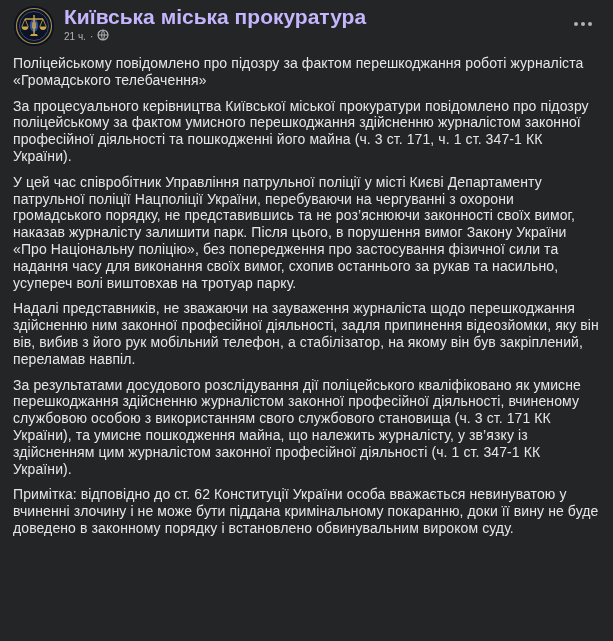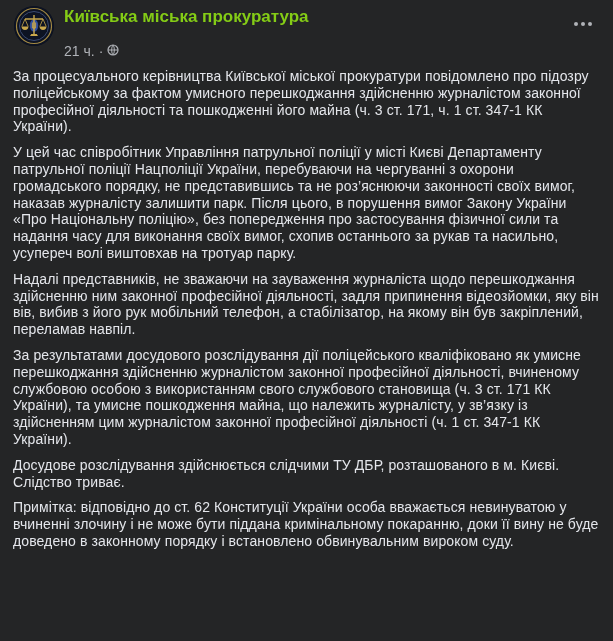--- a/index.html
+++ b/index.html
@@ -37,32 +37,32 @@
     background: #0d1322;
   }
   .avatar svg { display: block; }
   .header-text {
     margin-left: 10px;
     padding-top: 2px;
     flex: 1 1 auto;
     min-width: 0;
   }
   .page-name {
-    font-size: 17px;
+    font-size: 21px;
     font-weight: bold;
-    color: #84cc16;
+    color: #c4b5fd;
     line-height: 18px;
     cursor: pointer;
   }
   .meta-row {
     display: flex;
     align-items: center;
     gap: 4px;
-    margin-top: 16px;
-    font-size: 14px;
+    margin-top: 2px;
+    font-size: 10px;
     color: #b0b3b8;
     line-height: 16px;
   }
   .meta-row .timestamp { cursor: pointer; }
   .globe { display: inline-block; margin-top: 1px; }
   .more-button {
     position: absolute;
     right: 14px;
     top: 12px;
     width: 32px;
@@ -138,22 +138,22 @@
     <div class="more-button">
       <span style="display:flex;gap:3px;">
         <span class="dot"></span>
           <span class="dot"></span>
           <span class="dot"></span>
       </span>
     </div>
   </div>
 
   <div class="post-body">
+    <p>Поліцейському повідомлено про підозру за фактом перешкоджання роботі журналіста «Громадського телебачення»</p>
     <p>За процесуального керівництва Київської міської прокуратури повідомлено про підозру поліцейському за фактом умисного перешкоджання здійсненню журналістом законної професійної діяльності та пошкодженні його майна (ч. 3 ст. 171, ч. 1 ст. 347-1 КК України).</p>
     <p>У цей час співробітник Управління патрульної поліції у місті Києві Департаменту патрульної поліції Нацполіції України, перебуваючи на чергуванні з охорони громадського порядку, не представившись та не роз’яснюючи законності своїх вимог, наказав журналісту залишити парк. Після цього, в порушення вимог Закону України «Про Національну поліцію», без попередження про застосування фізичної сили та надання часу для виконання своїх вимог, схопив останнього за рукав та насильно, усупереч волі виштовхав на тротуар парку.</p>
     <p>Надалі представників, не зважаючи на зауваження журналіста щодо перешкоджання здійсненню ним законної професійної діяльності, задля припинення відеозйомки, яку він вів, вибив з його рук мобільний телефон, а стабілізатор, на якому він був закріплений, переламав навпіл.</p>
     <p>За результатами досудового розслідування дії поліцейського кваліфіковано як умисне перешкоджання здійсненню журналістом законної професійної діяльності, вчиненому службовою особою з використанням свого службового становища (ч. 3 ст. 171 КК України), та умисне пошкодження майна, що належить журналісту, у зв’язку із здійсненням цим журналістом законної професійної діяльності (ч. 1 ст. 347-1 КК України).</p>
-    <p>Досудове розслідування здійснюється слідчими ТУ ДБР, розташованого в м. Києві. Слідство триває.</p>
     <p>Примітка: відповідно до ст. 62 Конституції України особа вважається невинуватою у вчиненні злочину і не може бути піддана кримінальному покаранню, доки її вину не буде доведено в законному порядку і встановлено обвинувальним вироком суду.</p>
 
   </div>
 
 </div>
 
 </body></html>

